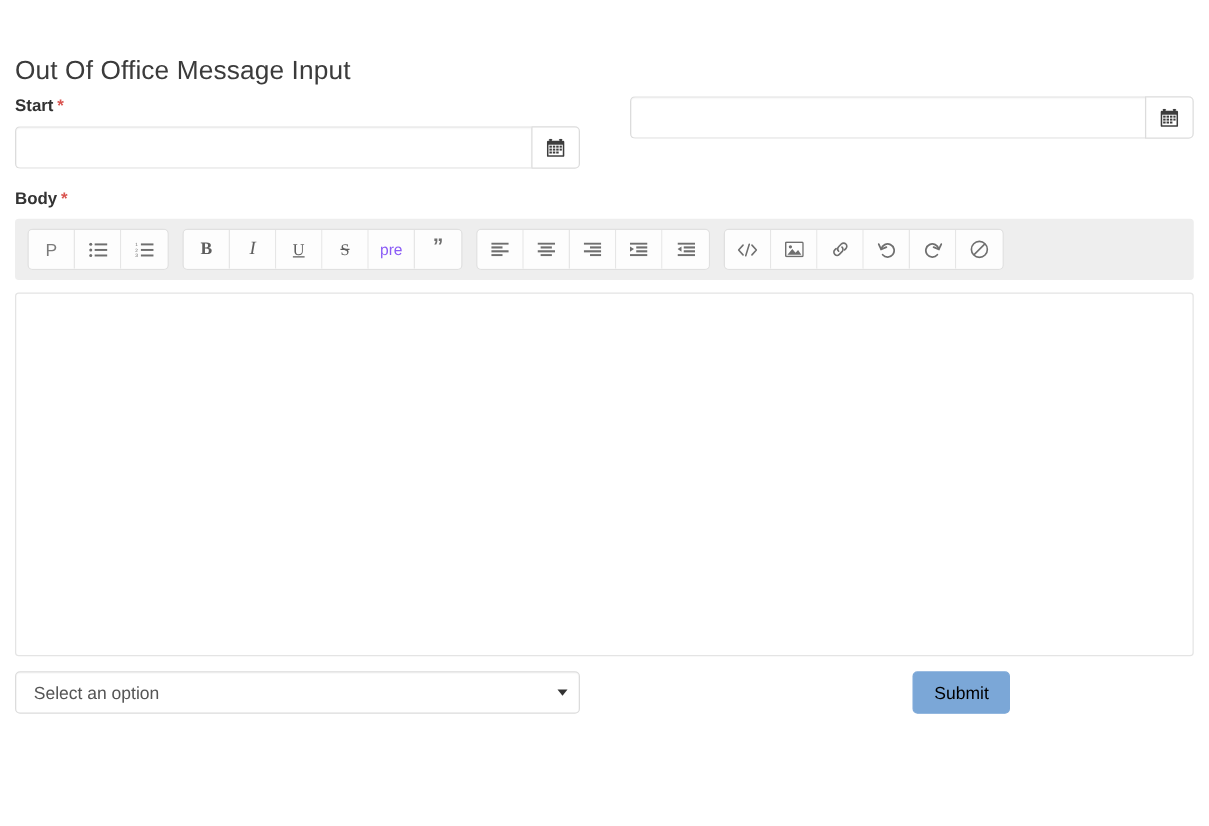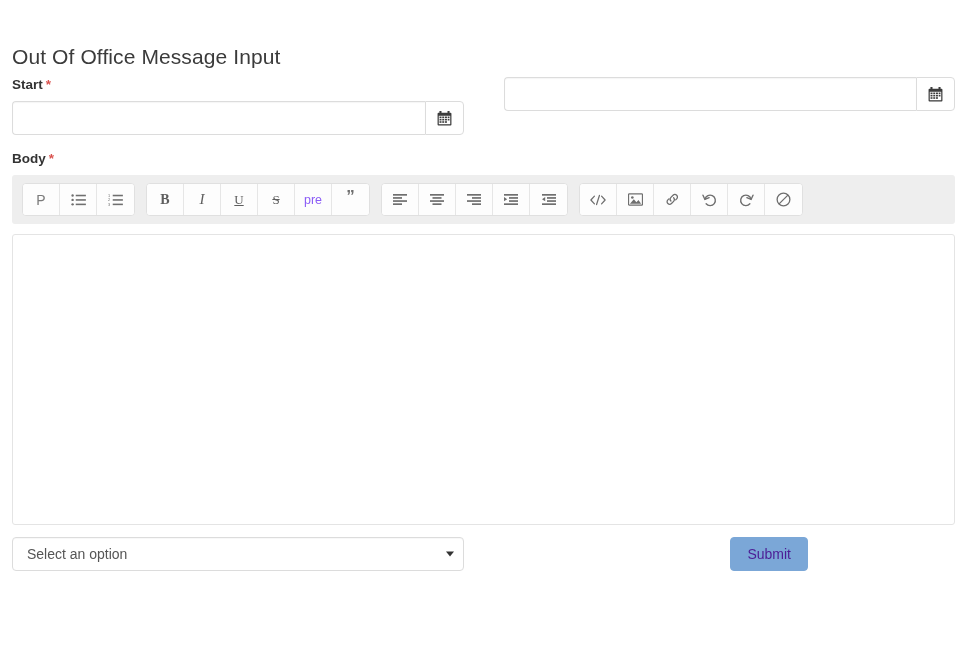--- a/index.html
+++ b/index.html
@@ -200,21 +200,21 @@
     width: 0; height: 0;
     border-left: 4px solid transparent;
     border-right: 4px solid transparent;
     border-top: 5px solid #333333;
     pointer-events: none;
   }
   .submit-btn {
     margin-left: auto;
     margin-right: 147px;
     background: #7ba7d7;
-    color: #4c1d95;
+    color: #000000;
     border: 1px solid #7ba7d7;
     border-radius: 4px;
     font-size: 14px;
     font-family: "Liberation Sans", sans-serif;
     padding: 0 16px;
     height: 34px;
     cursor: pointer;
     line-height: 32px;
   }
 </style>

